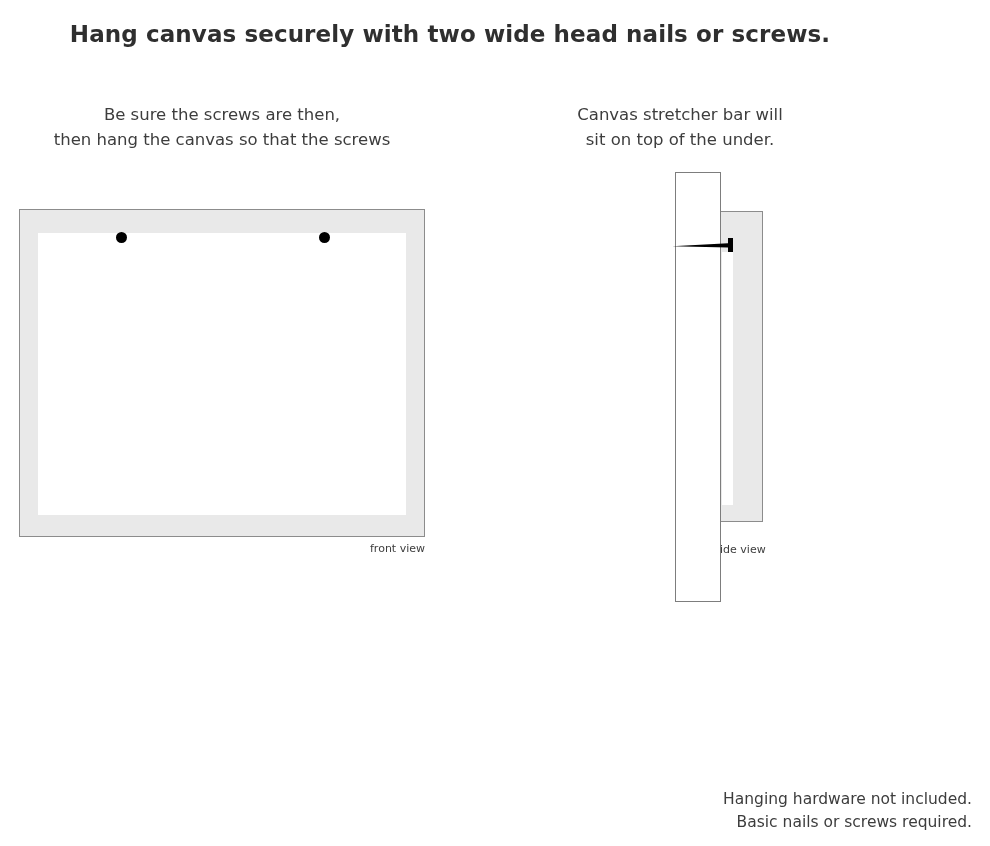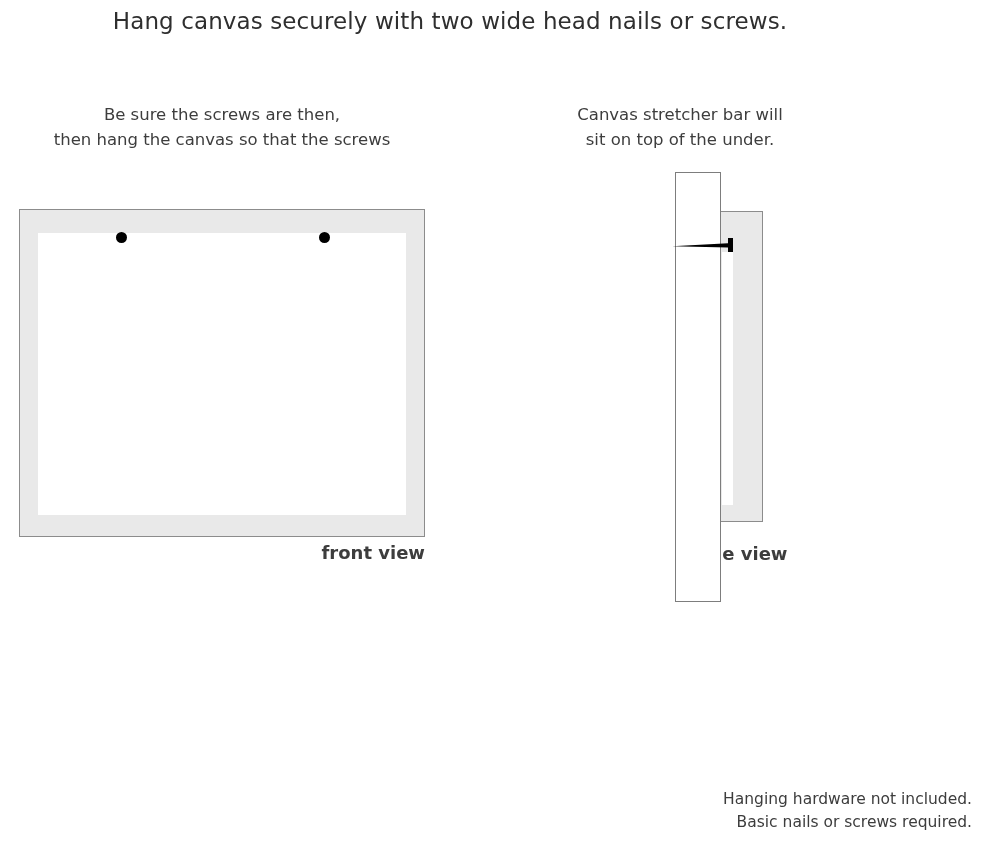--- a/index.html
+++ b/index.html
@@ -14,25 +14,25 @@
     position: relative;
     font-family: "DejaVu Sans", "Liberation Sans", sans-serif;
     color: #3a3a3a;
     overflow: hidden;
   }
 
   
   .title {
     position: absolute;
     left: 0;
-    top: 8px;
+    top: 21px;
     width: 900px;
     text-align: center;
     font-size: 23px;
-    font-weight: 400;
+    font-weight: 700;
     color: #2f2f2f;
     letter-spacing: 0.1px;
     white-space: nowrap;
   }
 
   
   .caption {
     position: absolute;
     text-align: center;
     font-size: 16.5px;
@@ -76,24 +76,23 @@
     height: 11px;
     border-radius: 50%;
     background: #000000;
     top: 232px;
   }
   .screw-dot.left  { left: 116px; }
   .screw-dot.right { left: 319px; }
 
   .view-label {
     position: absolute;
-    font-size: 18px;
+    font-size: 11px;
     color: #3d3d3d;
     white-space: nowrap;
-    font-weight: bold;
   }
   .label-front {
     left: 225px;
     top: 542px;
     width: 200px;
     text-align: right;
   }
   .label-side {
     left: 660px;
     top: 543px;

